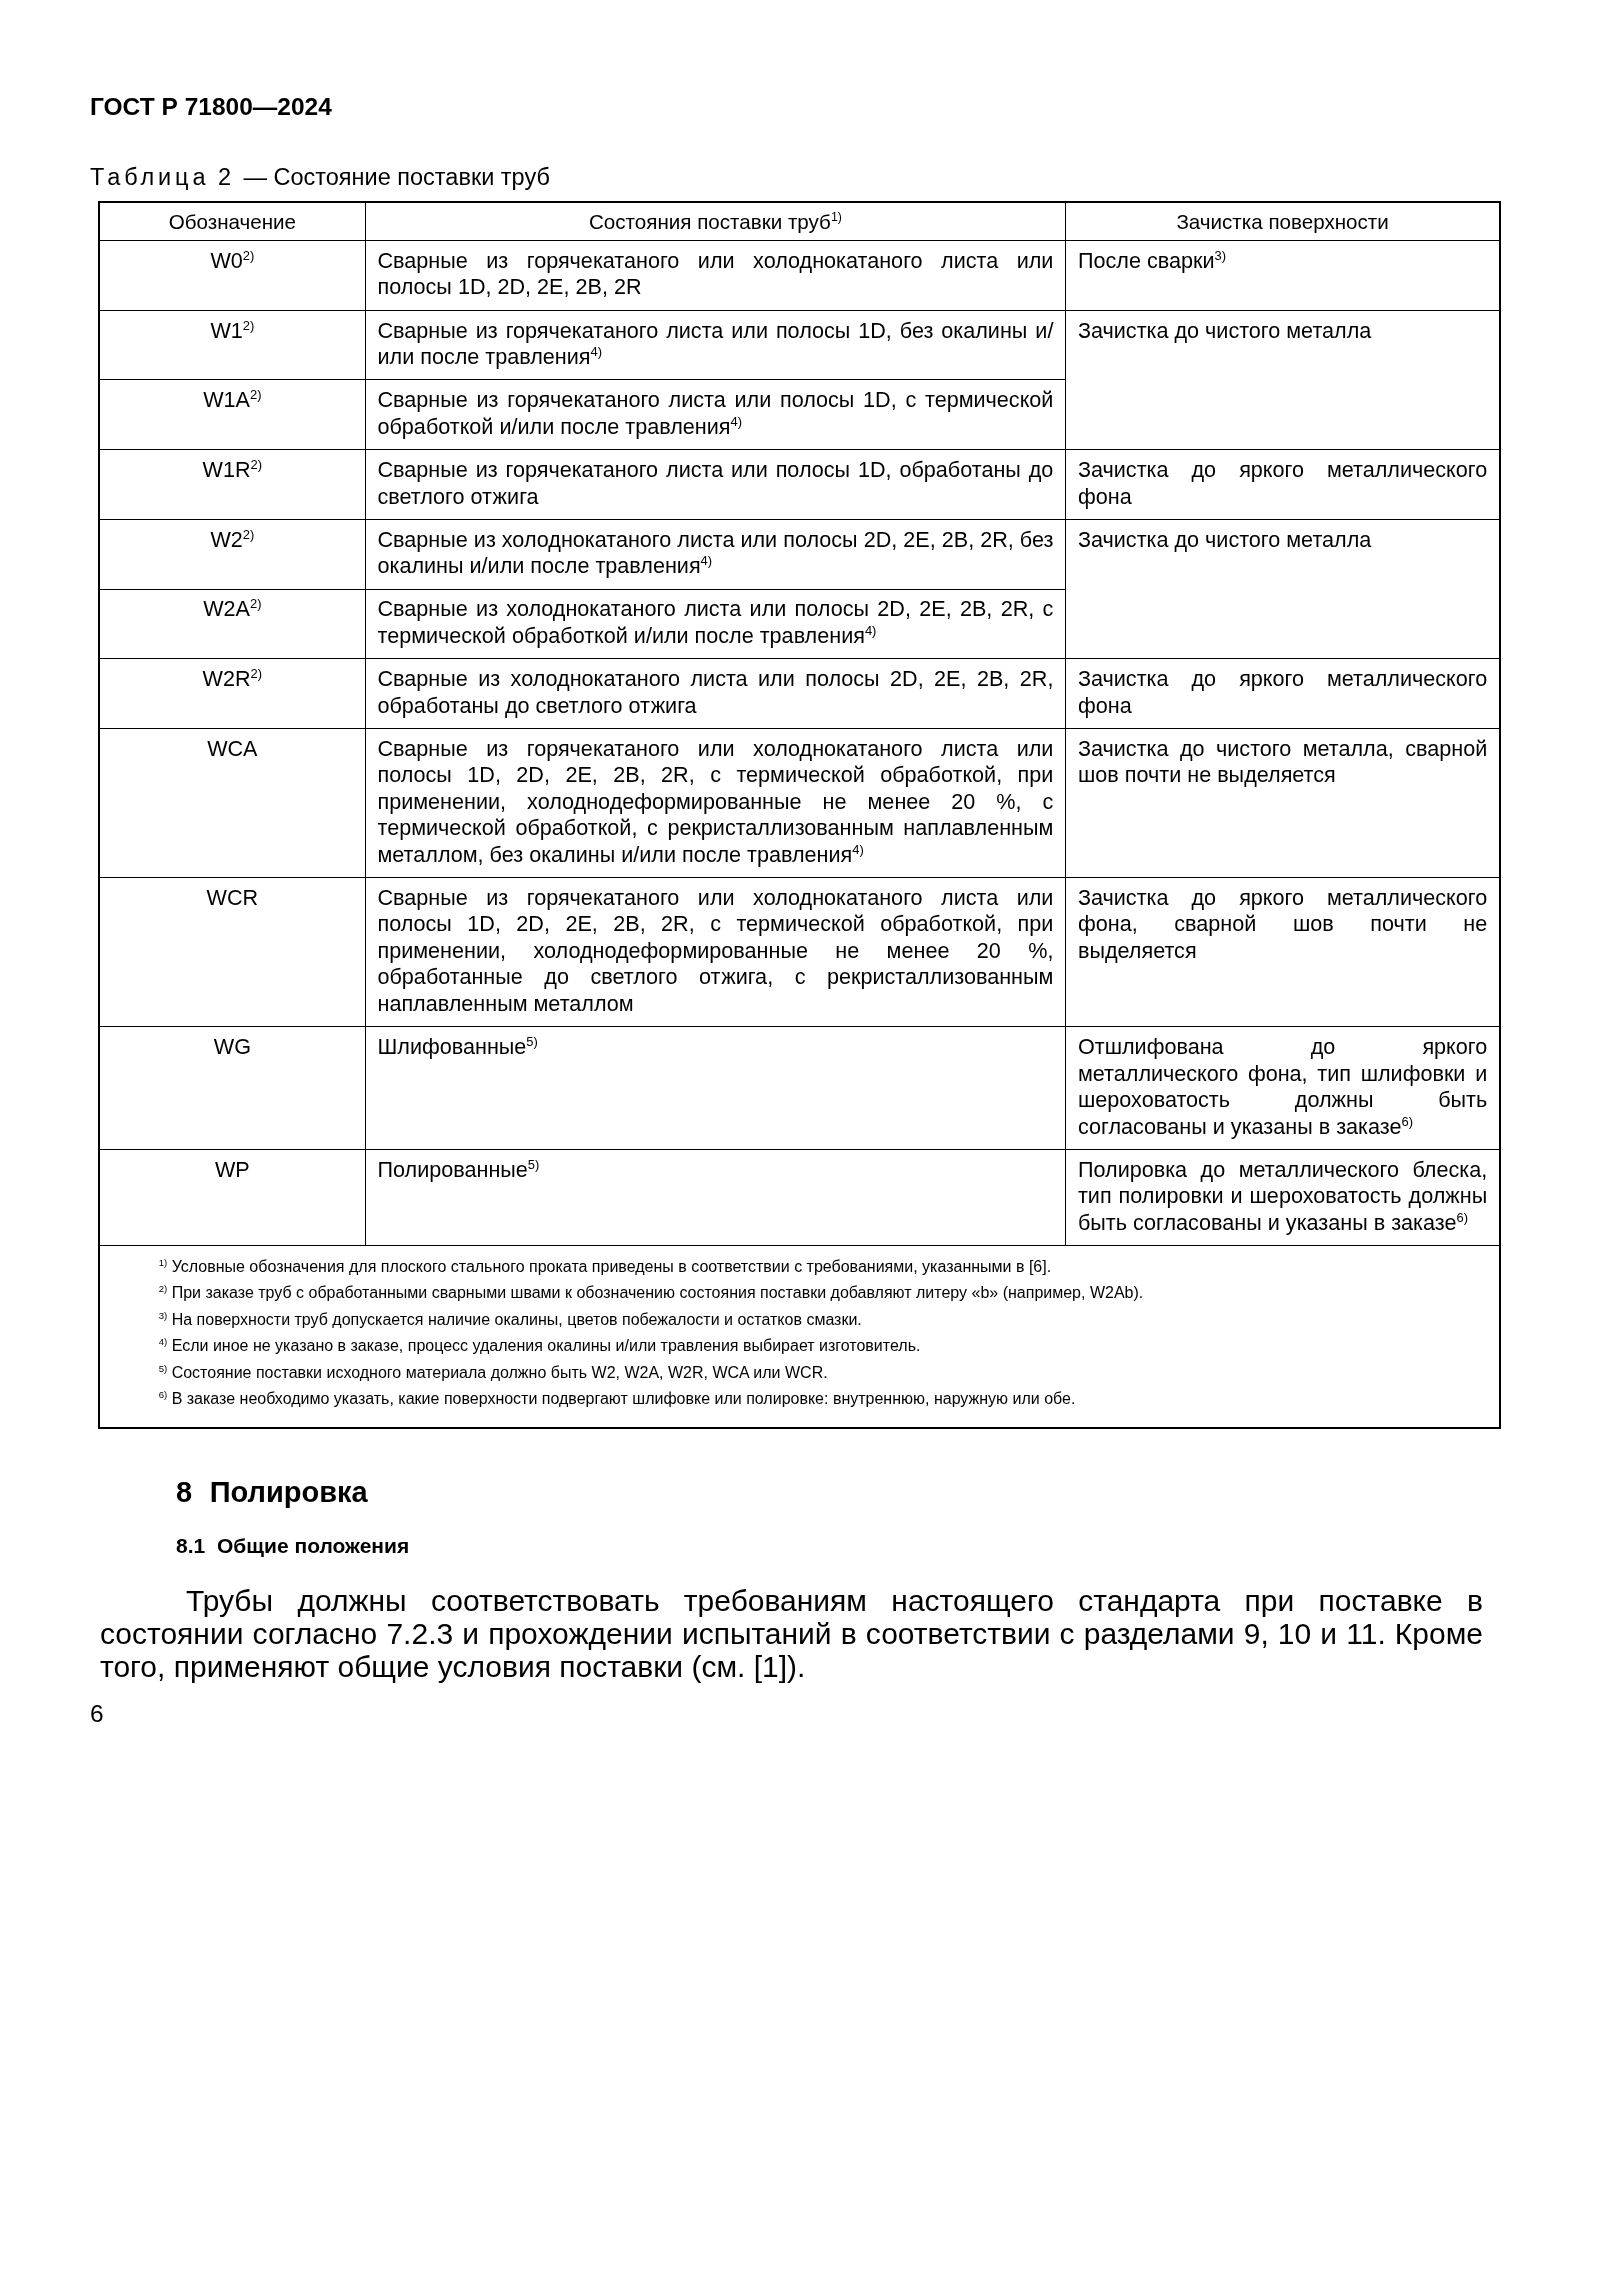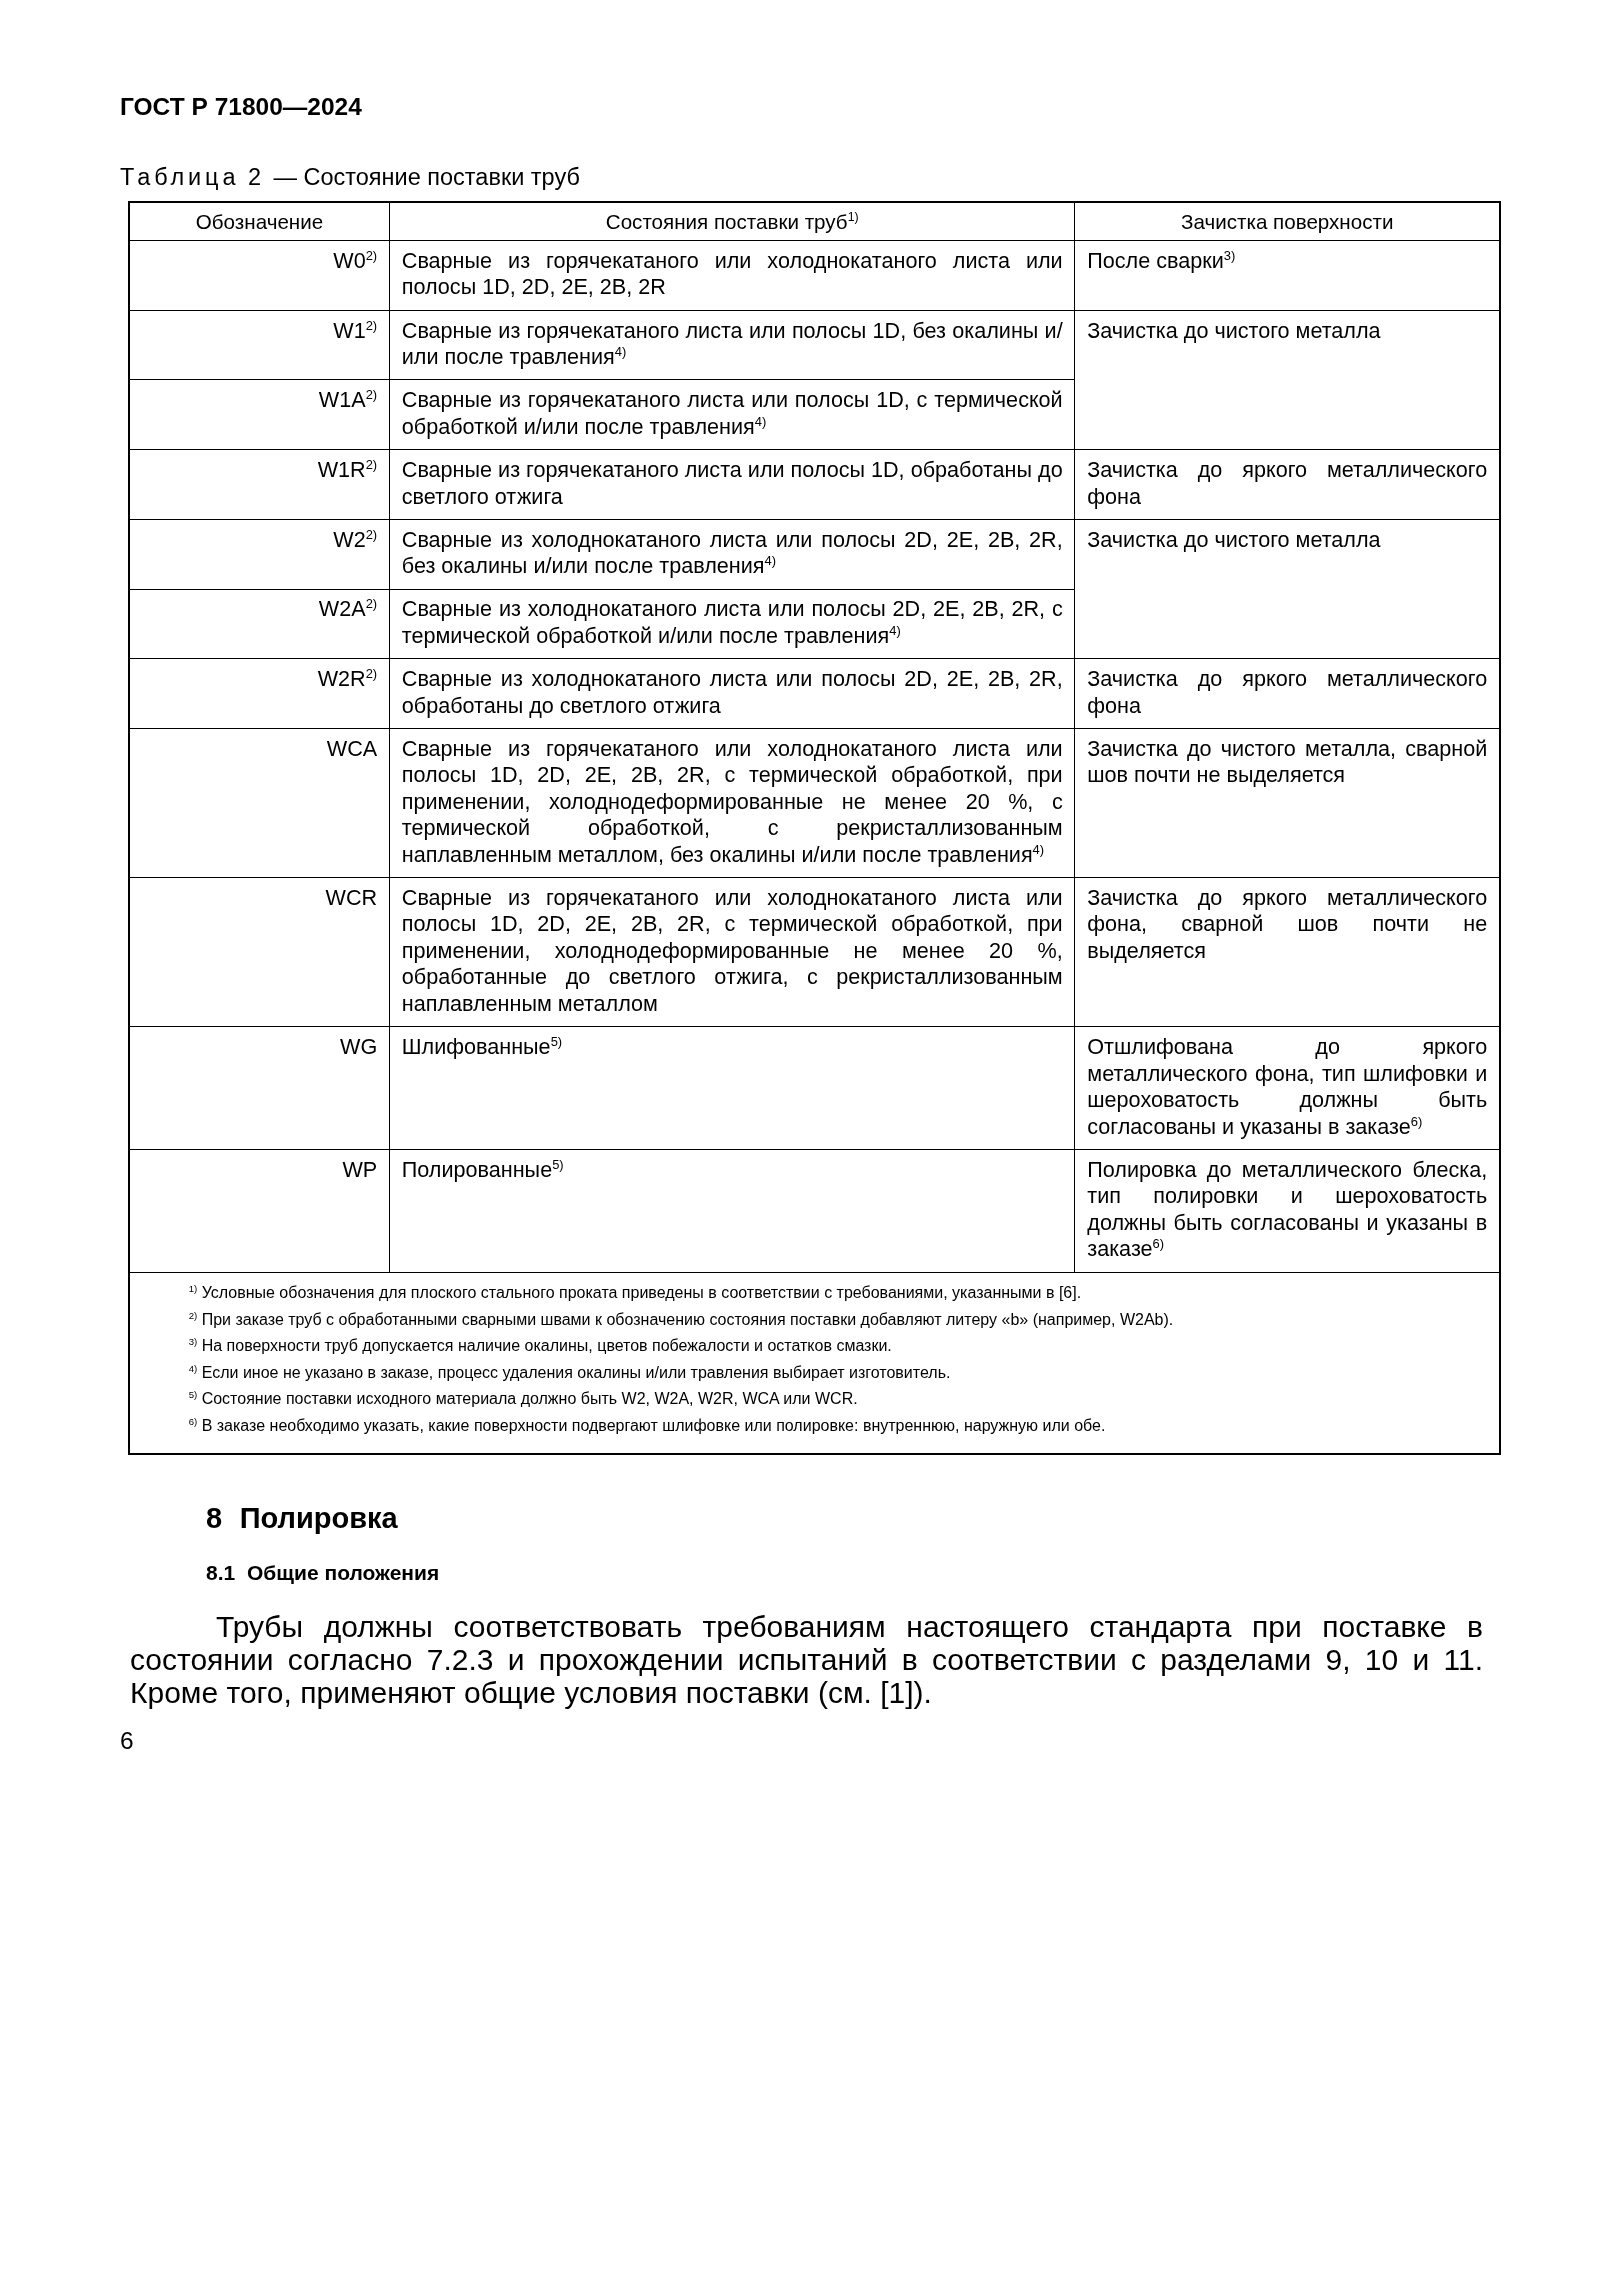--- a/index.html
+++ b/index.html
@@ -1,21 +1,21 @@
 <!DOCTYPE html>
 <html lang="ru"><head>
 <meta charset="utf-8">
 <style>
   html, body { margin: 0; padding: 0; background: #ffffff; }
   .page {
     position: relative;
     width: 1621px;
     height: 1805px;
     box-sizing: border-box;
-    padding: 93px 128px 0 120px;
+    padding: 93px 128px 0 90px;
     background: #ffffff;
     color: #000000;
     font-family: "Liberation Sans", sans-serif;
     overflow: hidden;
   }
   .doc-header {
     font-size: 24.5px;
     font-weight: bold;
     margin: 0 0 43px 0;
   }
@@ -45,21 +45,21 @@
     text-align: center;
     vertical-align: middle;
   }
   table.gost-table td {
     border: 1px solid #000;
     font-size: 21.6px;
     line-height: 26.5px;
     padding: 6.9px 11.8px 8.8px 11.8px;
     vertical-align: top;
   }
-  td.col1 { padding-left: 15.7px; text-align: right; }
+  td.col1 { padding-left: 15.7px; text-align: center; }
   td.col2 { text-align: justify; }
   td.col3 { text-align: justify; }
   sup { font-size: 0.6em; line-height: 0; }
 
   #footnotes-cell { padding: 7.8px 13.7px 13.7px 13.7px; }
   .footnote {
     margin: 0;
     font-size: 16px;
     line-height: 26.5px;
     text-indent: 45px;

